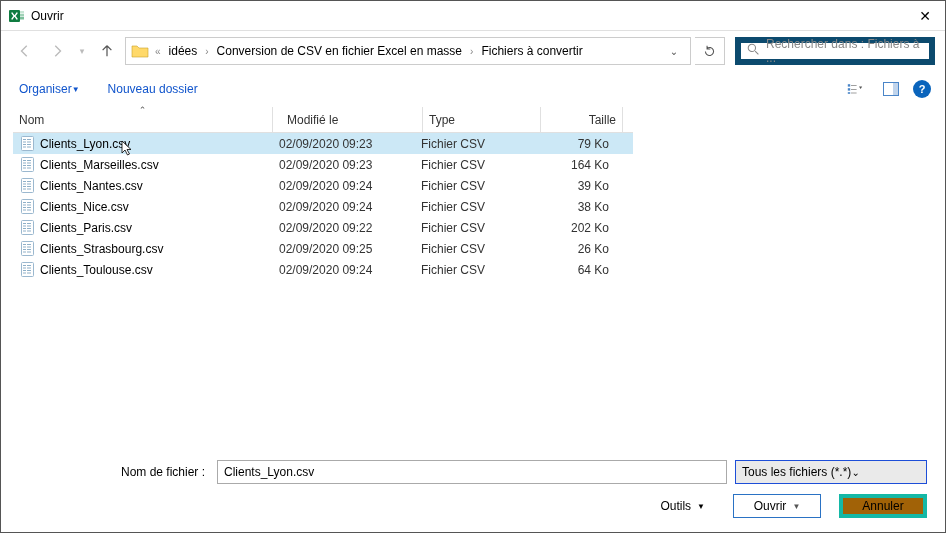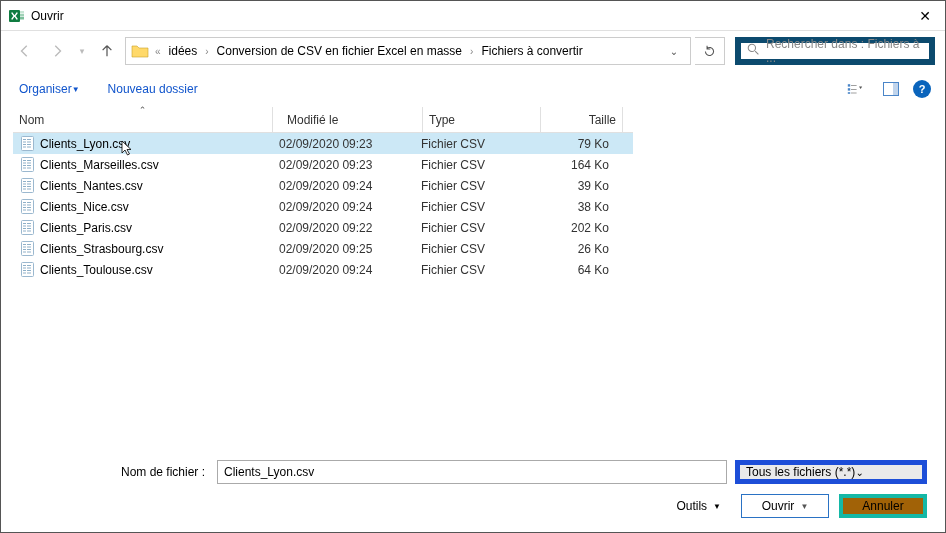--- a/index.html
+++ b/index.html
@@ -123,24 +123,24 @@
     position:absolute; bottom:0; left:0; right:0;
     padding:12px 18px 14px 18px;
     background:#fff;
   }
   .f-row1 { display:flex; align-items:center; gap:8px; margin-bottom:10px; }
   .f-label { width:190px; text-align:right; padding-right:4px; font-size:12px; }
   .f-input {
     flex:1; height:24px; border:1px solid #aaa; padding:0 6px; font-size:12px;
   }
   .f-combo {
-    width:192px; height:24px; border:5px solid #1d4ed8; background:#eaeaea;
+    width:192px; height:24px; border:1px solid #1d4ed8; background:#eaeaea;
     display:flex; align-items:center; padding:0 6px;
   }
-  .f-row2 { display:flex; justify-content:flex-end; align-items:center; gap:10px; }
+  .f-row2 { display:flex; justify-content:flex-end; align-items:center; gap:18px; }
   .tools { display:flex; align-items:center; gap:6px; margin-right:10px; font-size:12px; color:#000;}
   .btn {
     width:88px; height:24px; border:4px solid #14b8a6; background:#a16207;
     display:flex; align-items:center; justify-content:center; font-size:12px;
   }
   .btn.primary { border:1.5px solid #2a72c4; background:#fff;}
   .btn .tri { font-size:8px; margin-left:6px; color:#555;}
 </style>
 </head>
 <body>

